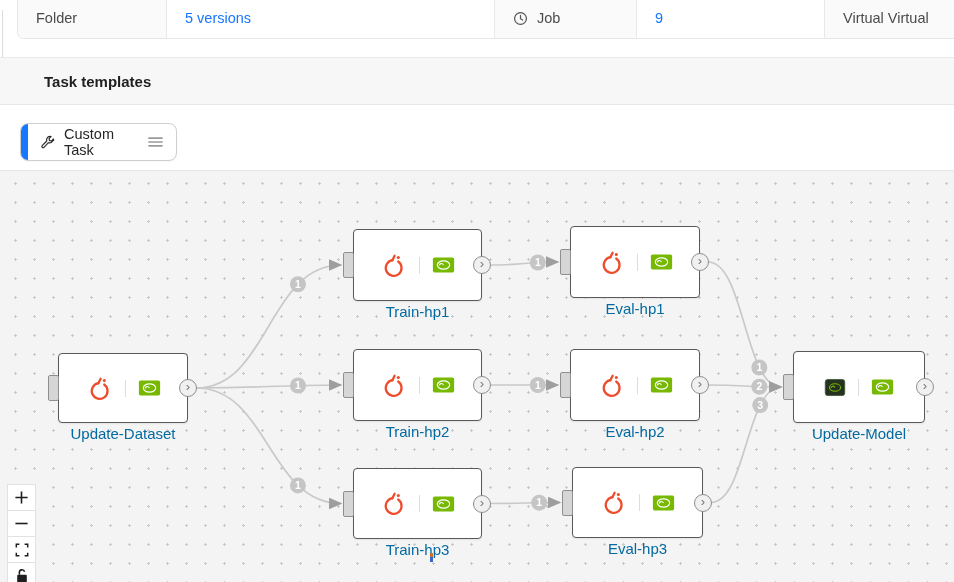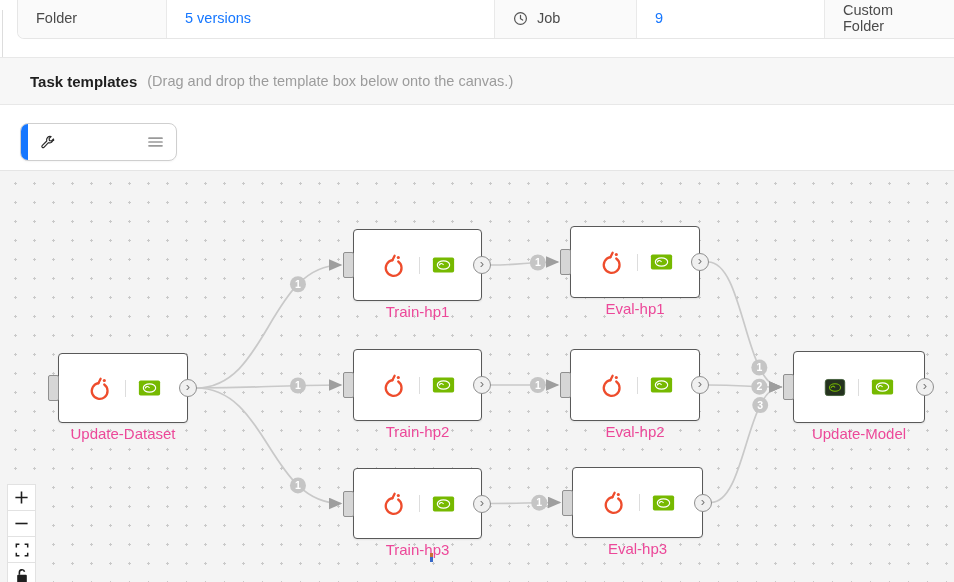--- a/index.html
+++ b/index.html
@@ -19,21 +19,21 @@
   .cell:nth-child(3) { width: 142px; }
   .cell:nth-child(4) { width: 188px; }
   .cell:nth-child(5) { flex: 1; }
   .cicon { display: flex; align-items: center; }
 
   .left-line { position: absolute; left: 2px; top: 10px; width: 1px; height: 95px; background: #ddd; }
 
   
   .tband { position: absolute; left: 0; right: 0; top: 57px; height: 48px; background: #f7f7f7;
     border-top: 1px solid #e8e8e8; border-bottom: 1px solid #e8e8e8;
-    display: flex; align-items: center; padding-left: 30px; gap: 10px; }
+    display: flex; align-items: center; padding-left: 44px; gap: 10px; }
   .tband .title { font-weight: bold; font-size: 15px; color: #1f1f1f; }
   .tband .hint  { font-size: 14.5px; color: #9c9c9c; }
 
   
   .chip { position: absolute; left: 20px; top: 123px; width: 157px; height: 38px; background: #fff;
     border: 1px solid #cfcfcf; border-radius: 8px; display: flex; align-items: center;
     padding: 0 12px 0 19px; gap: 9px; overflow: hidden; cursor: grab; box-shadow: 0 1px 2px rgba(0,0,0,.04); }
   .chip .bar { position: absolute; left: 0; top: 0; bottom: 0; width: 7px; background: var(--accent, #1677ff); }
   .chip .clabel { font-size: 14.5px; color: #262626; }
   .chip .handle { margin-left: auto; display: flex; align-items: center; cursor: grab; }
@@ -50,21 +50,21 @@
     box-shadow: 0 1px 2px rgba(0,0,0,.07); cursor: grab; }
   .node .icons { height: 100%; display: flex; align-items: center; justify-content: center; gap: 12px; }
   .node .sep { width: 1px; height: 17px; background: #ddd; }
   .nicon { display: flex; align-items: center; }
   .port-in { position: absolute; left: -11px; top: 50%; transform: translateY(-50%);
     width: 11px; height: 26px; background: #d6d6d6; border: 1px solid #8f8f8f; border-radius: 2px; }
   .port-out { position: absolute; right: -10px; top: 50%; transform: translateY(-50%);
     width: 18px; height: 18px; border-radius: 50%; background: #f0f0f0; border: 1.3px solid #8f8f8f;
     color: #777; font-size: 13px; line-height: 14px; text-align: center; }
   .nlabel { position: absolute; top: calc(100% + 3px); left: 50%; transform: translateX(-50%);
-    white-space: nowrap; font-size: 15px; color: #ec4899; }
+    white-space: nowrap; font-size: 15px; color: #0369a1; }
 
   
   .ctrls { position: absolute; left: 7px; top: 314px; width: 29px; display: flex; flex-direction: column; }
   .ctrl { width: 29px; height: 27px; background: #fff; border: 1px solid #e2e2e2; margin-top: -1px;
     display: flex; align-items: center; justify-content: center; cursor: pointer; }
 
   .tick { position: absolute; left: 430px; top: 553px; width: 3px; height: 9px; }
   .tick .t1 { width: 3px; height: 4px; background: #c87137; }
   .tick .t2 { width: 3px; height: 5px; background: #3668c9; }
 </style>
@@ -84,38 +84,38 @@
           <circle cx="8" cy="8" r="6.3" fill="none" stroke="#555" stroke-width="1.3"></circle>
           <path d="M8 4.6V8.2l2.3 1.5" fill="none" stroke="#555" stroke-width="1.3" stroke-linecap="round"></path>
         </svg>
       </span>
       <span>Job</span>
     </div>
     <div class="cell link">
       <span>9</span>
     </div>
     <div class="cell label">
-      <span>Custom Folder</span>
+      <span>Virtual Virtual</span>
     </div>
   </div>
 
 <div class="left-line"></div>
 
 <div class="tband">
   <span class="title">Task templates</span>
-  <span class="hint">(Drag and drop the template box below onto the canvas.)</span>
 </div>
 
 <div class="chip">
   <div class="bar"></div>
   <span class="wicon">
       <svg width="15" height="15" viewBox="0 0 16 16">
         <path d="M13.9 4.7a3.7 3.7 0 0 1-4.9 3.5L4.2 13.2a1.35 1.35 0 0 1-1.9-1.9l4.9-4.9a3.7 3.7 0 0 1 4.6-4.7L9.7 3.8l.4 2.2 2.2.4 2.1-2.1c.1.4.2.9.2 1.4z" fill="none" stroke="#2b2b2b" stroke-width="1.25" stroke-linejoin="round"></path>
       </svg>
     </span>
+  <span class="clabel">Custom Task</span>
   <span class="handle">
       <svg width="17" height="14" viewBox="0 0 17 14">
         <g stroke="#9a9a9a" stroke-width="1.7" stroke-linecap="round">
           <path d="M2 3.2h13"></path>
           <path d="M2 7h13"></path>
           <path d="M2 10.8h13"></path>
         </g>
       </svg>
     </span>
 </div>

